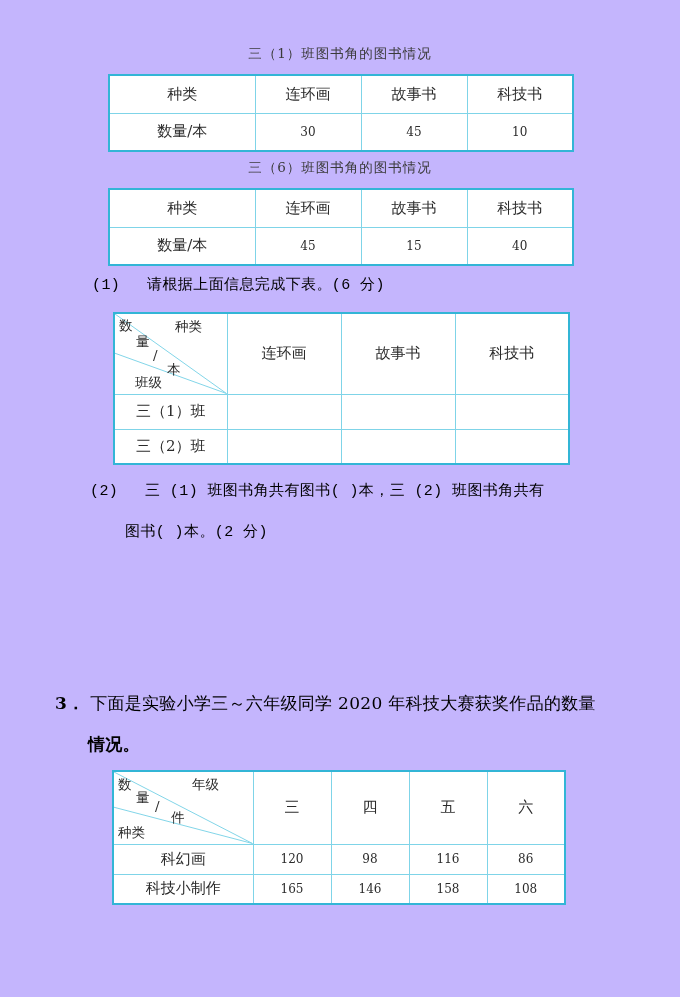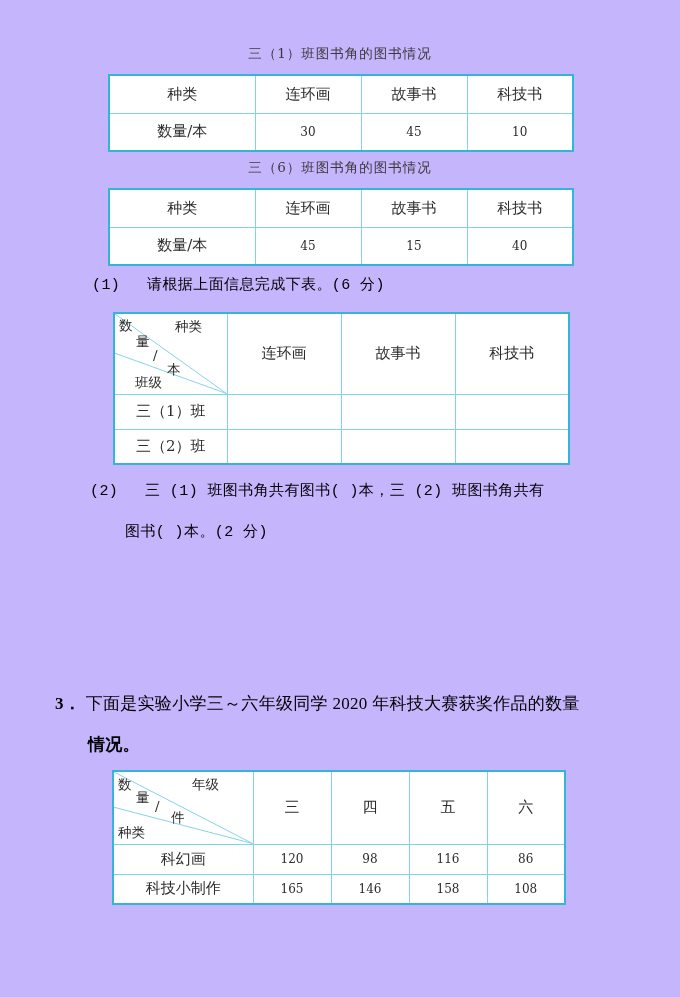--- a/index.html
+++ b/index.html
@@ -207,21 +207,21 @@
   <div class="qline" style="left:90px; top:481px;">
     <span>(2)</span>
     <span style="display:inline-block;width:8px"></span>
     <span>三 (1) 班图书角共有图书(          )本，三 (2) 班图书角共有</span>
   </div>
   <div class="qline" style="left:125px; top:522px;">
     <span>图书(          )本。(2 分)</span>
   </div>
 
 
-  <div class="prob-head" style="left:55px; top:692px;font-family:Liberation Serif, serif;">
+  <div class="prob-head" style="left:55px; top:692px;">
     <span style="font-weight:bold">3．</span>
     <span>下面是实验小学三～六年级同学 2020 年科技大赛获奖作品的数量</span>
   </div>
   <div class="prob-head" style="left:88px; top:733px;font-weight:bold;">
     <span>情况。</span>
   </div>
 
   <table class="dtable" style="left:112px; top:770px; width:452px;">
     <colgroup>
       <col style="width:140px">

